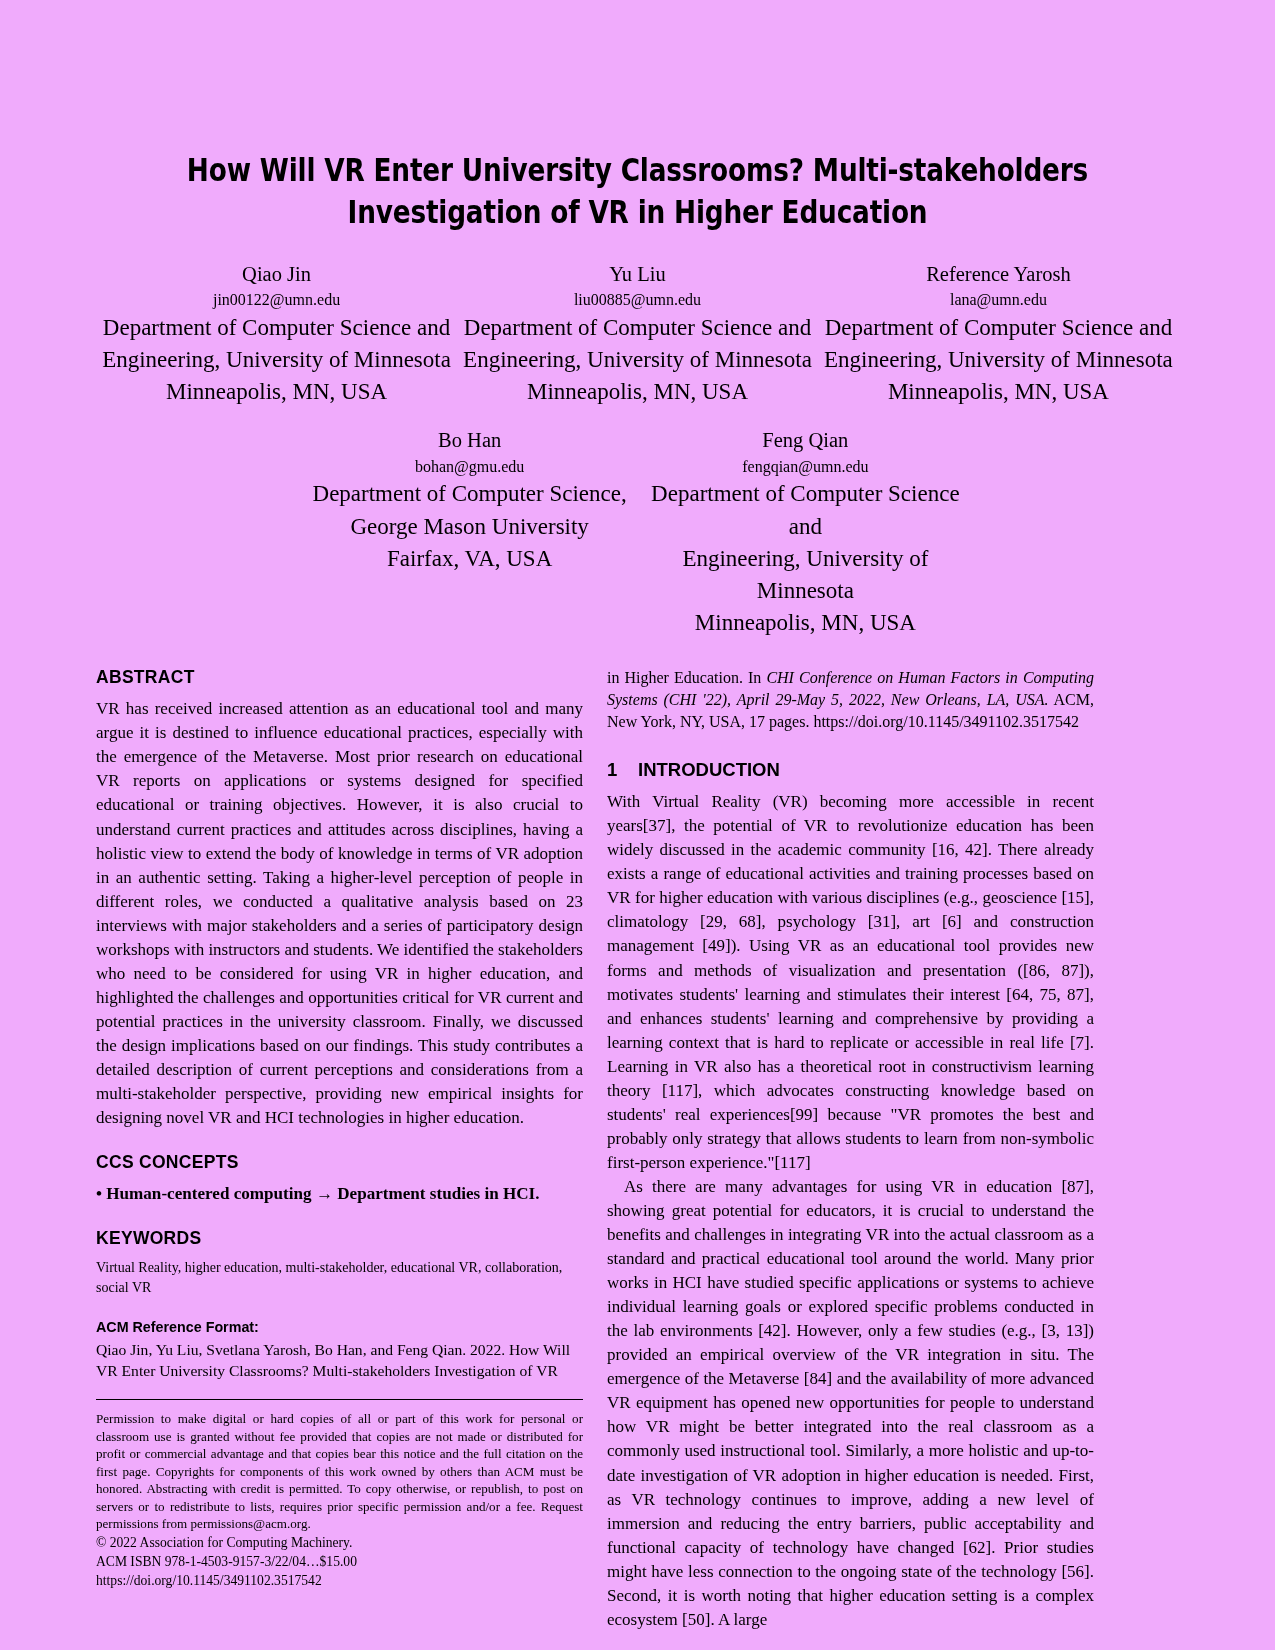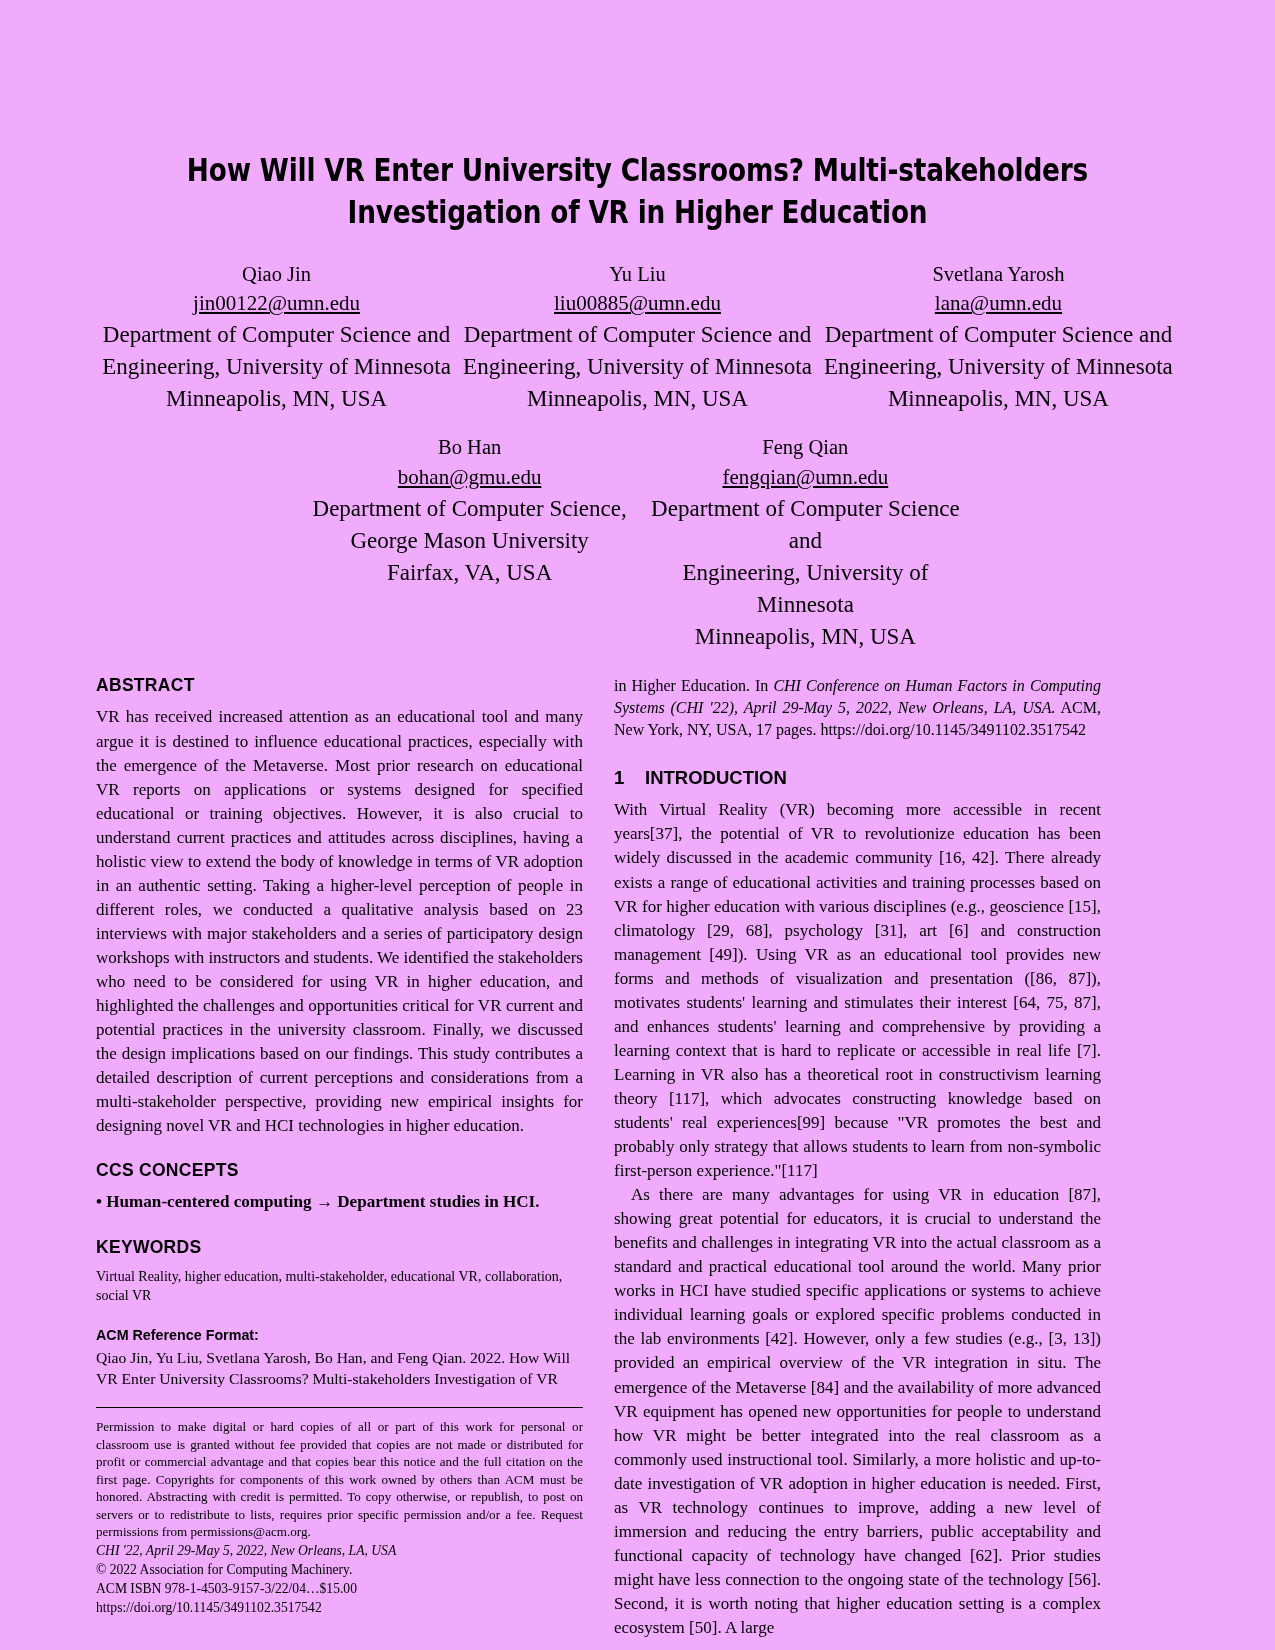--- a/index.html
+++ b/index.html
@@ -45,34 +45,33 @@
     text-align: center;
     padding: 0 6px;
     box-sizing: border-box;
   }
   .author-name {
     font-size: 20.5px;
     line-height: 1.38;
     margin-bottom: 1px;
   }
   .author-email {
-    font-size: 21px;
+    font-size: 16px;
     line-height: 1.42;
-    text-decoration: underline;
   }
   .author-affil {
     font-size: 23px;
     line-height: 1.40;
   }
 
   
   .columns {
     display: flex;
-    margin-top: 22px;
-    column-gap: 31px;
+    margin-top: 28px;
+    column-gap: 24px;
   }
   .col {
     width: 487px;
     flex: 0 0 487px;
   }
 
   h2.section-head {
     font-family: "Liberation Sans", "DejaVu Sans", sans-serif;
     font-weight: bold;
     font-size: 17.5px;
@@ -180,21 +179,21 @@
       <div class="author-affil">Minneapolis, MN, USA</div>
     </div>
     <div class="author-block">
       <div class="author-name">Yu Liu</div>
       <div class="author-email">liu00885@umn.edu</div>
       <div class="author-affil">Department of Computer Science and</div>
       <div class="author-affil">Engineering, University of Minnesota</div>
       <div class="author-affil">Minneapolis, MN, USA</div>
     </div>
     <div class="author-block">
-      <div class="author-name">Svetlana Yarosh</div>
+      <div class="author-name">Reference Yarosh</div>
       <div class="author-email">lana@umn.edu</div>
       <div class="author-affil">Department of Computer Science and</div>
       <div class="author-affil">Engineering, University of Minnesota</div>
       <div class="author-affil">Minneapolis, MN, USA</div>
     </div>
   </div>
 
   <div class="author-row row2">
     <div class="author-block">
       <div class="author-name">Bo Han</div>
@@ -224,21 +223,20 @@
 
       <h2 class="section-head spaced">KEYWORDS</h2>
       <p class="keywords">Virtual Reality, higher education, multi-stakeholder, educational VR, collaboration, social VR</p>
 
       <div class="acm-ref-head">ACM Reference Format:</div>
       <p class="acm-ref-body">Qiao Jin, Yu Liu, Svetlana Yarosh, Bo Han, and Feng Qian. 2022. How Will VR Enter University Classrooms? Multi-stakeholders Investigation of VR</p>
 
       <hr class="rule">
 
       <p class="permission">Permission to make digital or hard copies of all or part of this work for personal or classroom use is granted without fee provided that copies are not made or distributed for profit or commercial advantage and that copies bear this notice and the full citation on the first page. Copyrights for components of this work owned by others than ACM must be honored. Abstracting with credit is permitted. To copy otherwise, or republish, to post on servers or to redistribute to lists, requires prior specific permission and/or a fee. Request permissions from permissions@acm.org.</p>
-      <p class="perm-line italic">CHI '22, April 29-May 5, 2022, New Orleans, LA, USA</p>
       <p class="perm-line">© 2022 Association for Computing Machinery.</p>
       <p class="perm-line">ACM ISBN 978-1-4503-9157-3/22/04…$15.00</p>
       <p class="perm-line">https://doi.org/10.1145/3491102.3517542</p>
 
     </div>
 
     <div class="col">
 
       <p class="citation-cont"><span>in Higher Education. In </span><span class="ital">CHI Conference on Human Factors in Computing Systems (CHI '22), April 29-May 5, 2022, New Orleans, LA, USA.</span><span> ACM, New York, NY, USA, 17 pages. https://doi.org/10.1145/3491102.3517542</span></p>
 

